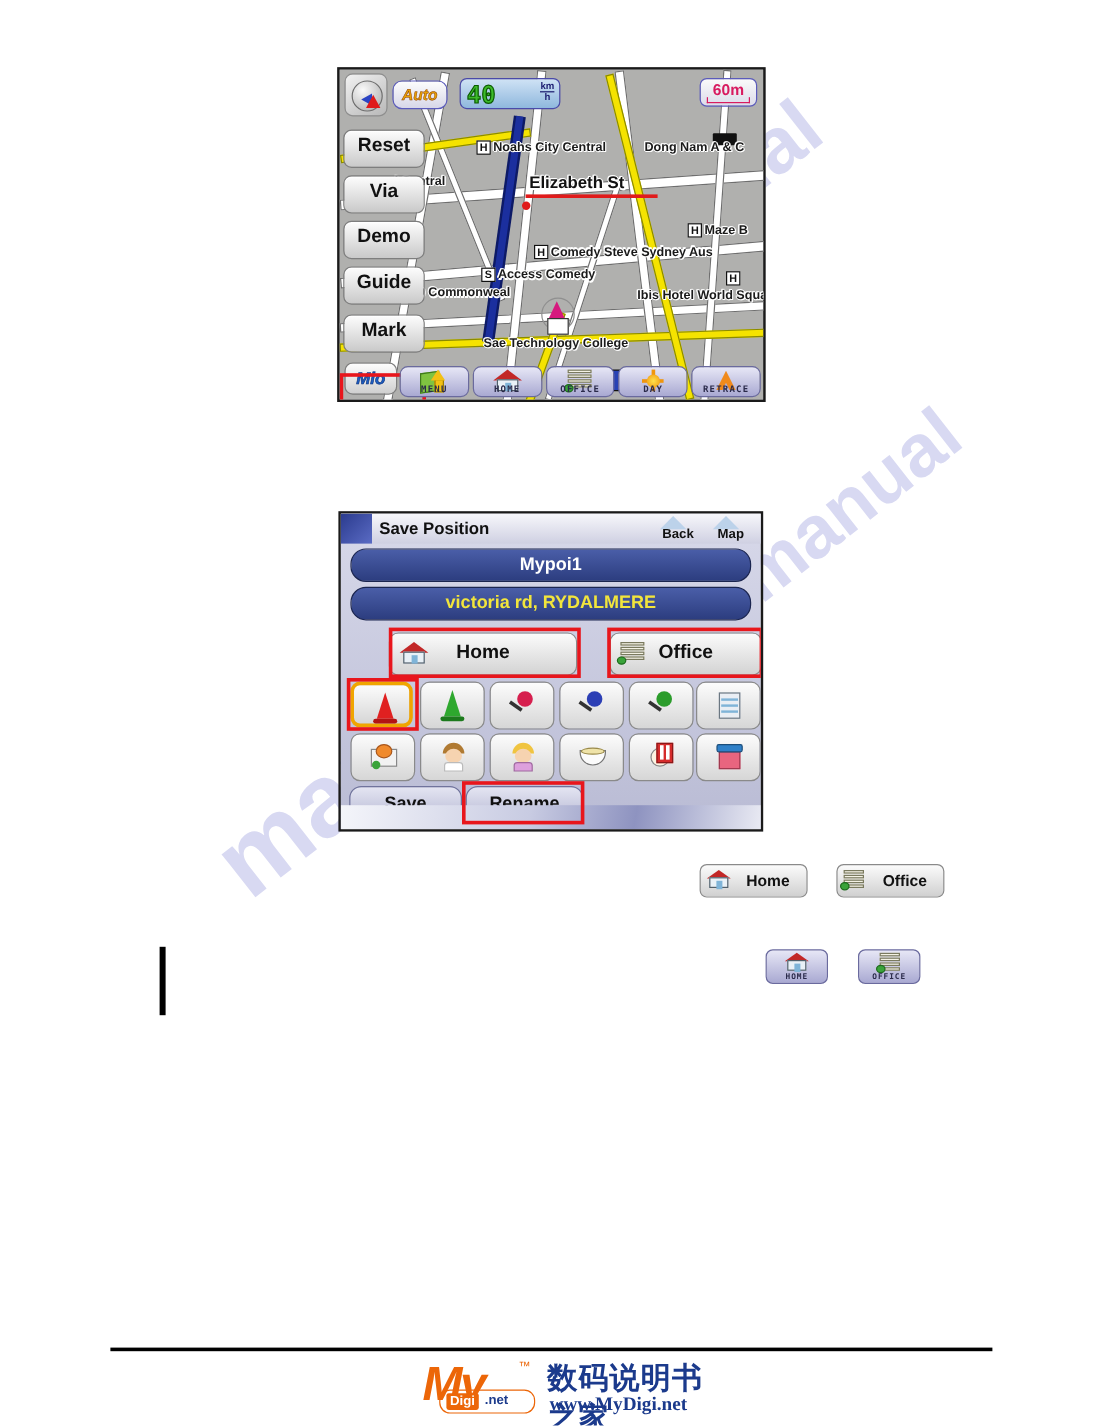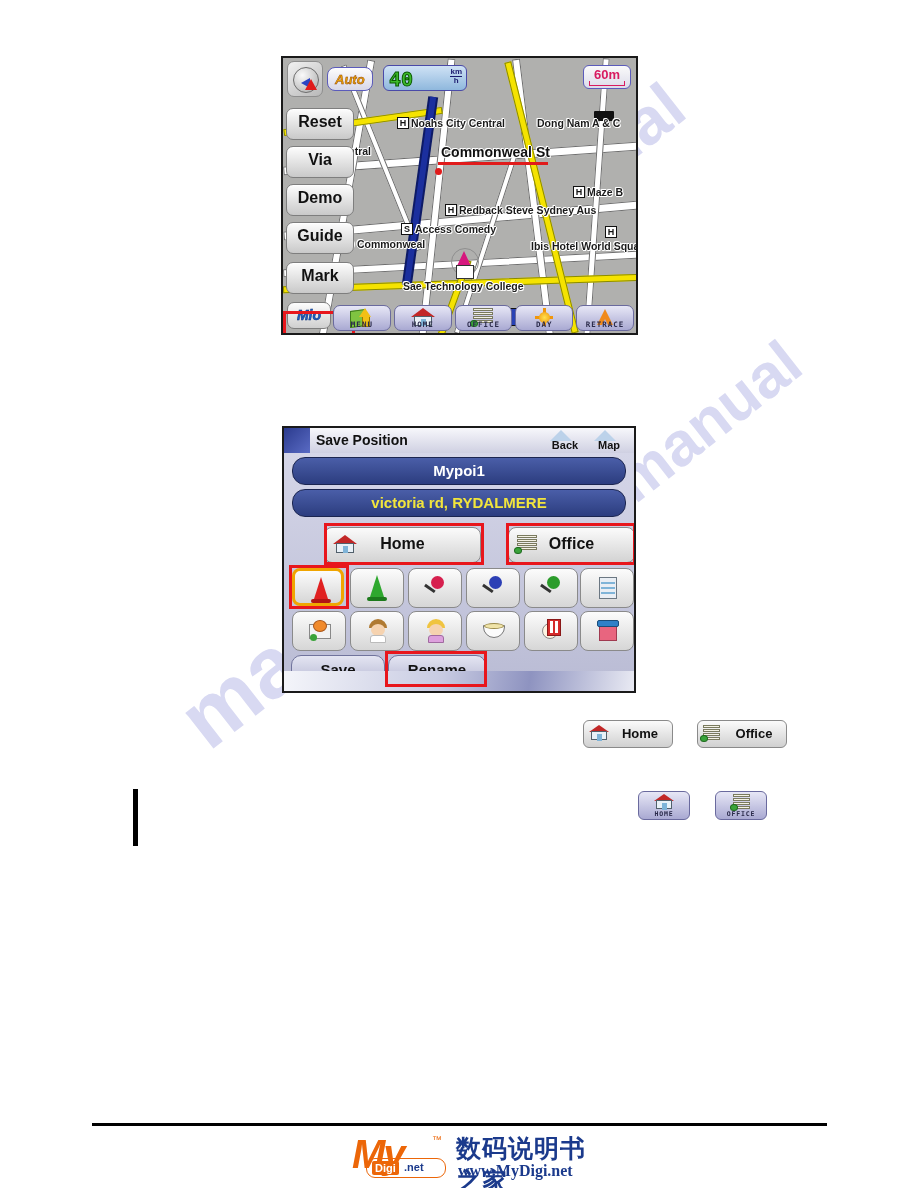--- a/index.html
+++ b/index.html
@@ -289,31 +289,31 @@
     <div class="halo"></div>
       <div class="arrow"></div>
       <div class="plate"></div>
   </div>
 
   <div class="poi-box" style="left:114px;top:59px;">H</div>
   <div class="map-label" style="left:128px;top:59px;">Noahs City Central</div>
   <div class="map-label" style="left:46px;top:87px;">l Central</div>
   <div class="map-label" style="left:254px;top:59px;">Dong Nam A &amp; C</div>
   <div class="poi-box" style="left:162px;top:146px;">H</div>
-  <div class="map-label" style="left:176px;top:146px;">Redback Steve Sydney Aus</div>
+  <div class="map-label" style="left:176px;top:146px;">Comedy Steve Sydney Aus</div>
   <div class="poi-box" style="left:290px;top:128px;">H</div>
   <div class="map-label" style="left:304px;top:128px;text-align:right;">Maze B</div>
   <div class="poi-box" style="left:118px;top:165px;">S</div>
   <div class="map-label" style="left:132px;top:165px;">Access Comedy</div>
   <div class="map-label" style="left:22px;top:180px;">entral 139 Commonweal</div>
   <div class="map-label" style="left:248px;top:182px;">Ibis Hotel World Squa</div>
   <div class="poi-box" style="left:322px;top:168px;">H</div>
   <div class="map-label" style="left:120px;top:222px;">Sae Technology College</div>
 
-  <div class="st-name" style="left:158px;top:86px;">Commonweal St</div>
+  <div class="st-name" style="left:158px;top:86px;">Elizabeth St</div>
   <div class="st-underline" style="left:155px;top:104px;width:110px;"></div>
 
   <div class="compass">
     <div class="compass-inner">
         <div class="needle-b"></div>
         <div class="needle-r"></div>
       </div>
   </div>
   <div class="auto-badge">
     <span>Auto</span>

